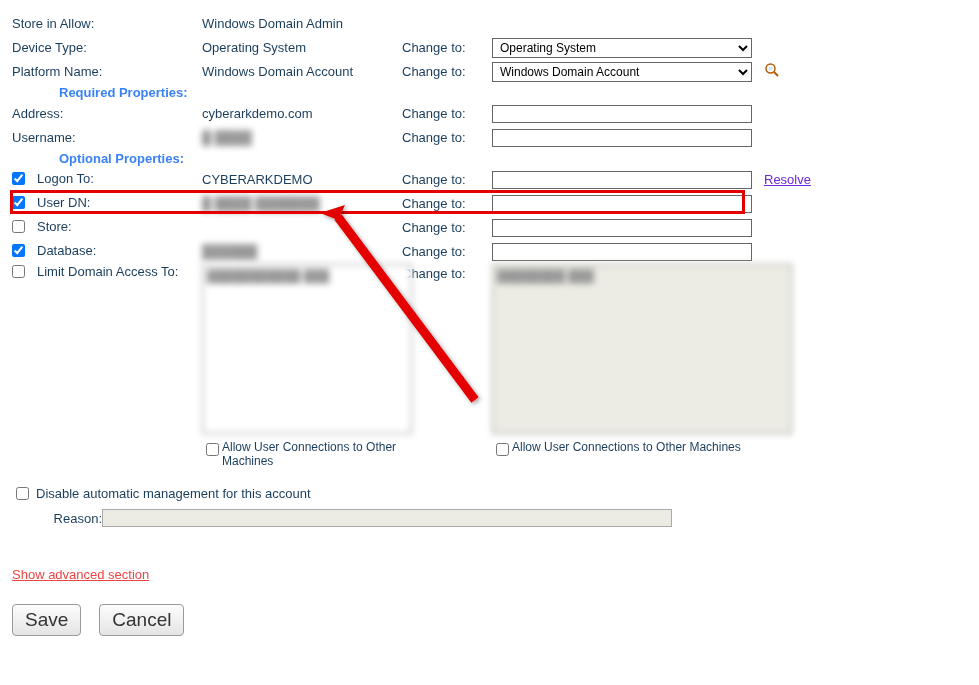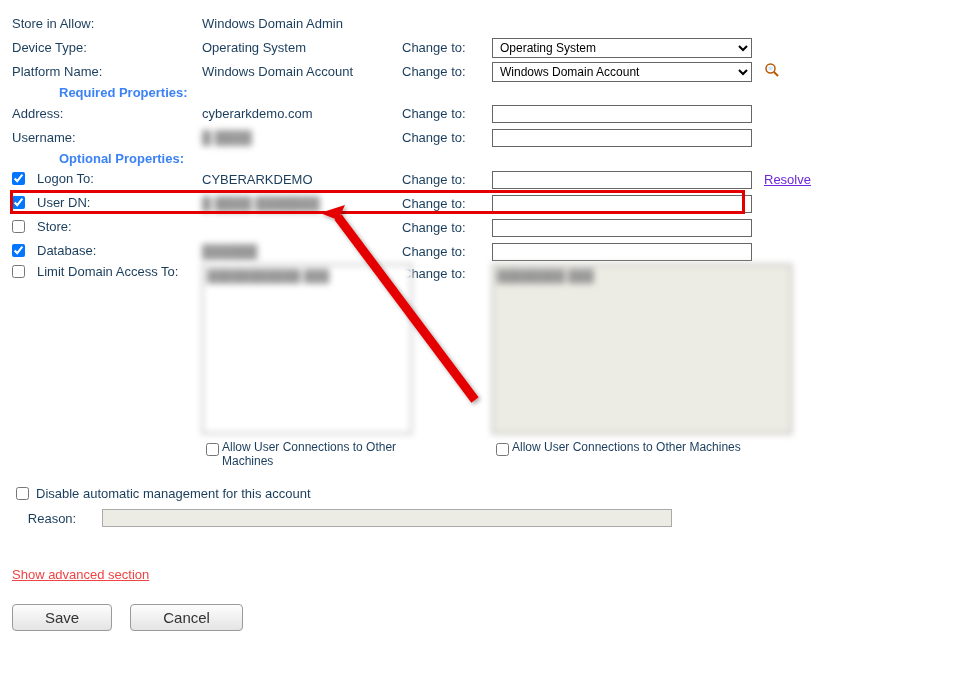--- a/index.html
+++ b/index.html
@@ -87,41 +87,41 @@
     width: 250px;
   }
   .resolve-link {
     color: #6d28d9;
     text-decoration: underline;
     cursor: pointer;
   }
   .magnify-icon { width:16px; height:16px; display:inline-block; }
   .disable-row { margin-top: 16px; display:flex; align-items:center; gap:4px; }
   .reason-row { margin-top: 6px; display:flex; align-items:center; }
-  .reason-row .lbl { width: 90px; text-align:center; padding-right:10px; }
+  .reason-row .lbl { width: 90px; text-align:right; }
   .reason-row input[type=text] {
     width: 570px;
     background: #edece4;
     border: 1px solid #aaa;
   }
   .adv-link {
     margin-top: 40px;
     display: inline-block;
     color: #ef4444;
     text-decoration: underline;
     cursor: pointer;
   }
   .button-row { margin-top: 22px; display:flex; gap:18px; }
   .btn {
     background: linear-gradient(#fdfdfd,#e4e4e4);
     border: 1px solid #9a9a9a;
     border-radius: 4px;
-    padding: 4px 32px;
+    padding: 4px 12px;
     font-family: inherit;
-    font-size: 15px;
+    font-size: 19px;
     color: #333;
     cursor: pointer;
   }
   
   .annot-box {
     position: absolute;
     border: 3px solid #e40000;
     left: 10px;
     top: 190px;
     width: 735px;

